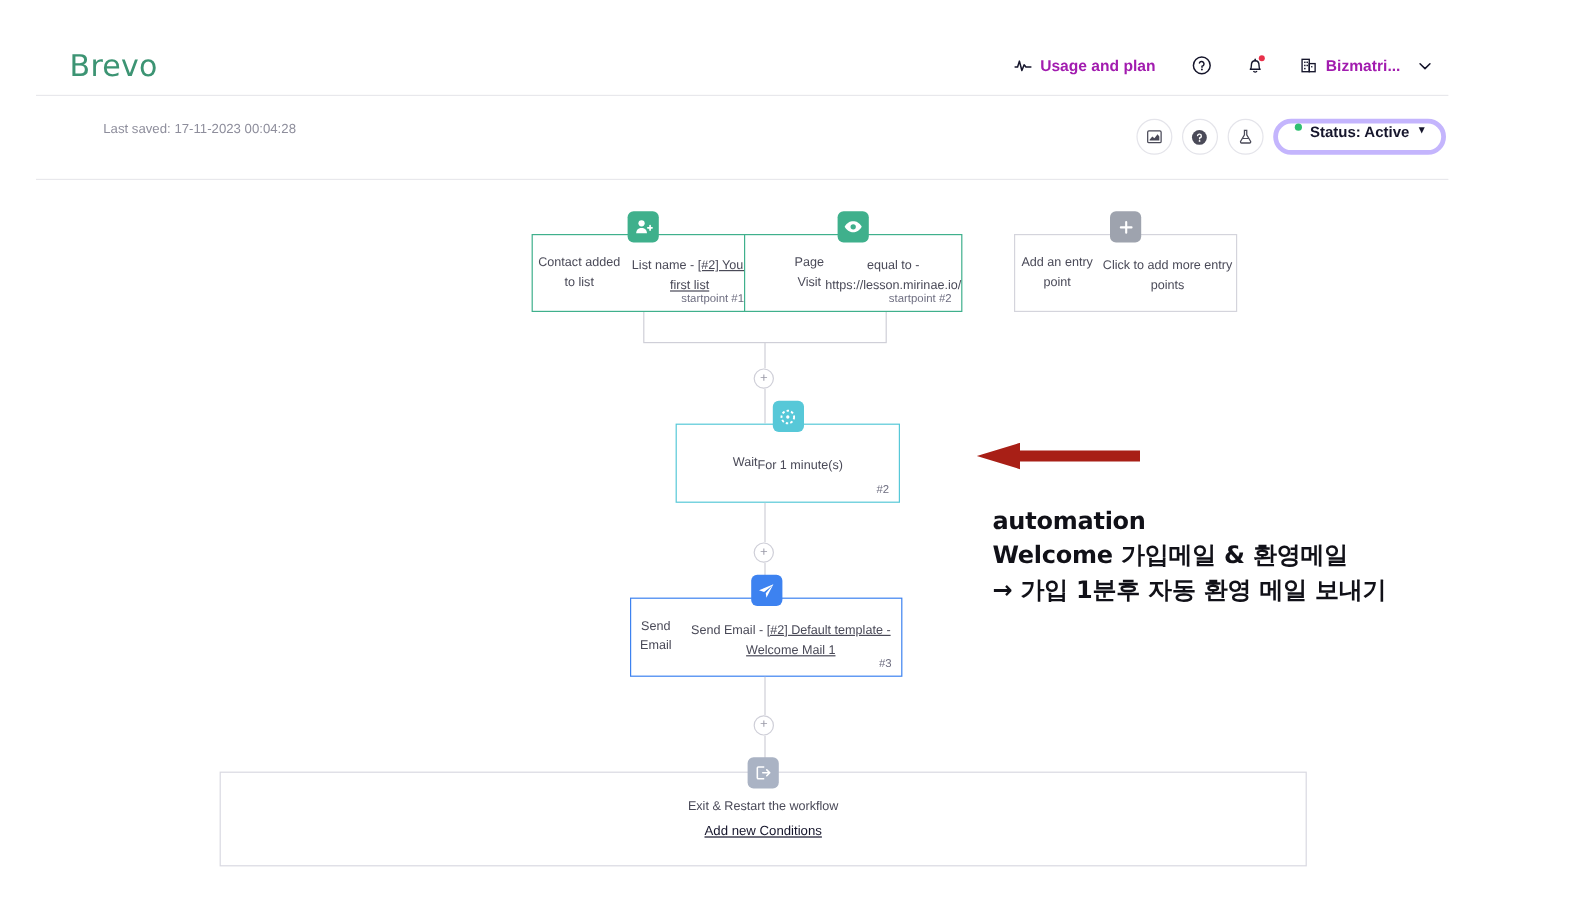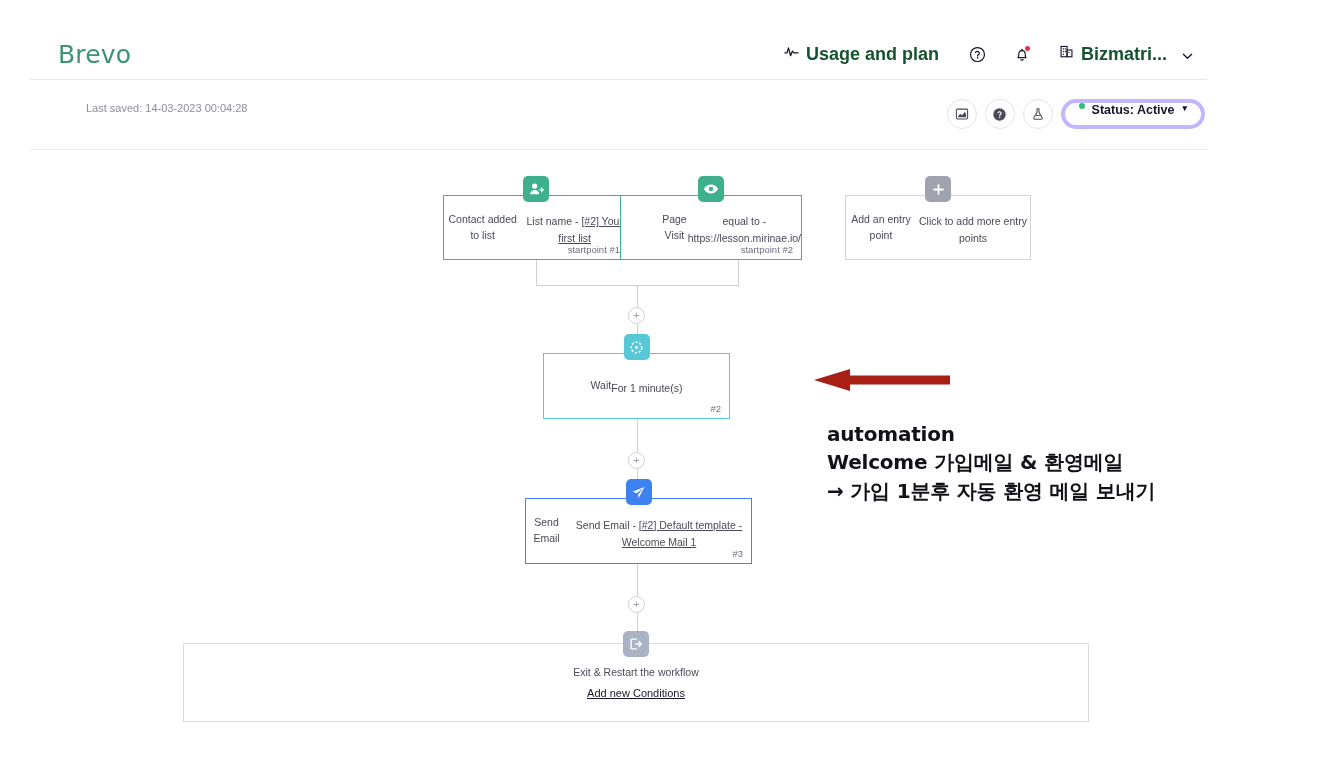--- a/index.html
+++ b/index.html
@@ -18,21 +18,21 @@
     border-bottom: 1px solid #e8e8ec;
   }
   .brand {
     font-size: 25px; font-weight: 400; color: #3c9473;
     letter-spacing: 0.2px; padding-left: 28px;
     font-family: "DejaVu Sans", sans-serif;
   }
   .topnav { display: flex; align-items: center; gap: 0; padding-right: 4px; }
   .topnav-item {
     display: flex; align-items: flex-start; gap: 7px;
-    font-size: 18px; font-weight: bold; color: #14532d;
+    font-size: 13px; font-weight: bold; color: #a21caf;
     padding: 5px 10px; cursor: pointer; white-space: nowrap;
   }
   .topnav-icon { display: flex; align-items: center; justify-content: center; }
   .icon-btn {
     display: flex; align-items: center; justify-content: center;
     width: 30px; height: 28px; cursor: pointer; position: relative;
   }
   .bell-dot {
     position: absolute; top: 5px; right: 7px;
     width: 5px; height: 5px; border-radius: 50%; background: #e8304a;
@@ -80,21 +80,21 @@
 
   
   .canvas { position: absolute; left: 0; top: 155px; width: 1320px; height: 607px; }
 
   .node {
     position: absolute; background: #fff; border: 1px solid #cfcfd8;
     display: flex; align-items: center;
     justify-content: center; text-align: center;
   }
   .node.green  { border-color: #3fb08c; }
-  .node.cyan   { border-color: #57c8d8; }
+  .node.cyan   { border-color: #57c8d8; margin-left: 20px; }
   .node.blue   { border-color: #3d82f0; }
   .node.gray   { border-color: #d4d4dc; }
   .node-badge {
     position: absolute; top: -20px; left: 50%; transform: translateX(-50%);
     width: 26px; height: 26px; border-radius: 5px;
     display: flex; align-items: center; justify-content: center;
   }
   .badge-green { background: #3fb08c; }
   .badge-cyan  { background: #57c8d8; }
   .badge-blue  { background: #3d82f0; }
@@ -193,21 +193,21 @@
           <svg width="11" height="8" viewBox="0 0 12 8">
             <path d="M1.5 2 L6 6.4 L10.5 2" fill="none" stroke="#16162c" stroke-width="1.4" stroke-linecap="round" stroke-linejoin="round"></path>
           </svg>
         </span>
       </div>
     </div>
   </div>
 
   <div class="pagehead">
     <div class="ph-left">
-      <div class="ph-saved">Last saved: 14-03-2023 00:04:28</div>
+      <div class="ph-saved">Last saved: 17-11-2023 00:04:28</div>
     </div>
 
     <div class="ph-right">
       <div class="round-btn">
         <svg width="14" height="14" viewBox="0 0 16 16">
           <rect x="1.6" y="2.4" width="12.8" height="11.2" rx="1.2" fill="none" stroke="#4a4a58" stroke-width="1.2"></rect>
           <path d="M3.4 10.8 L6 7.6 L8 9.4 L11 5.6 L12.7 7.8 L12.7 11.6 L3.4 11.6 Z" fill="#4a4a58"></path>
         </svg>
       </div>
       <div class="round-btn">

